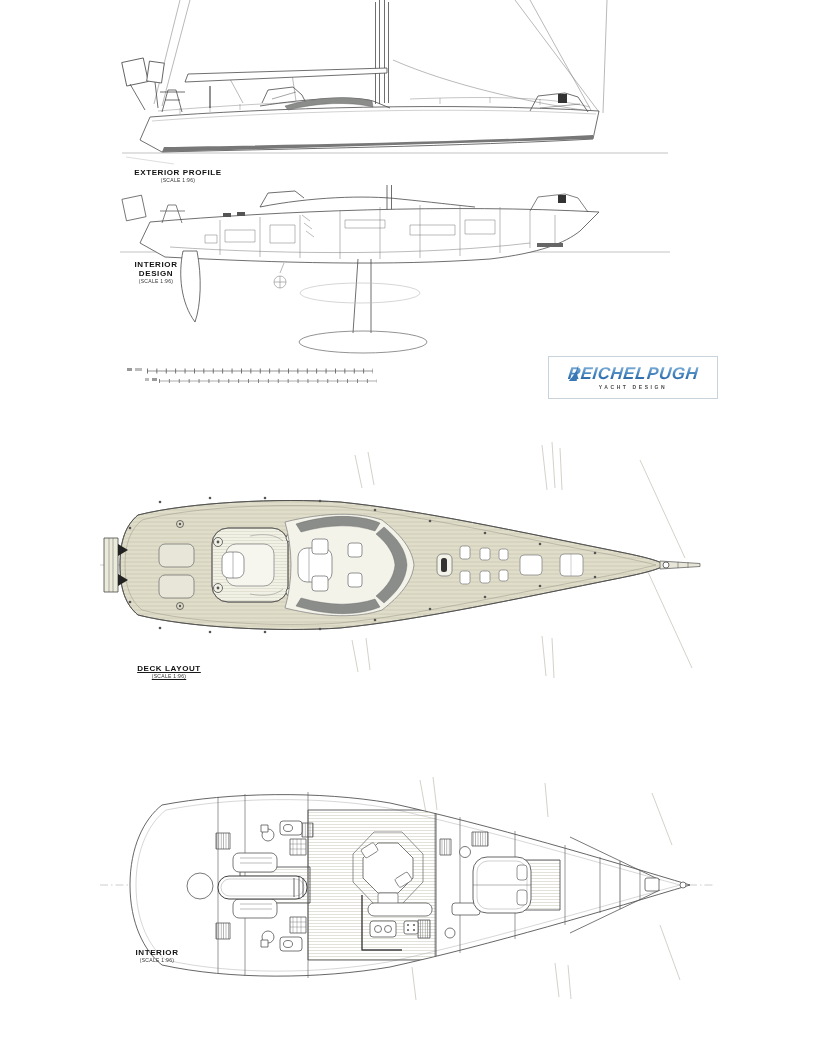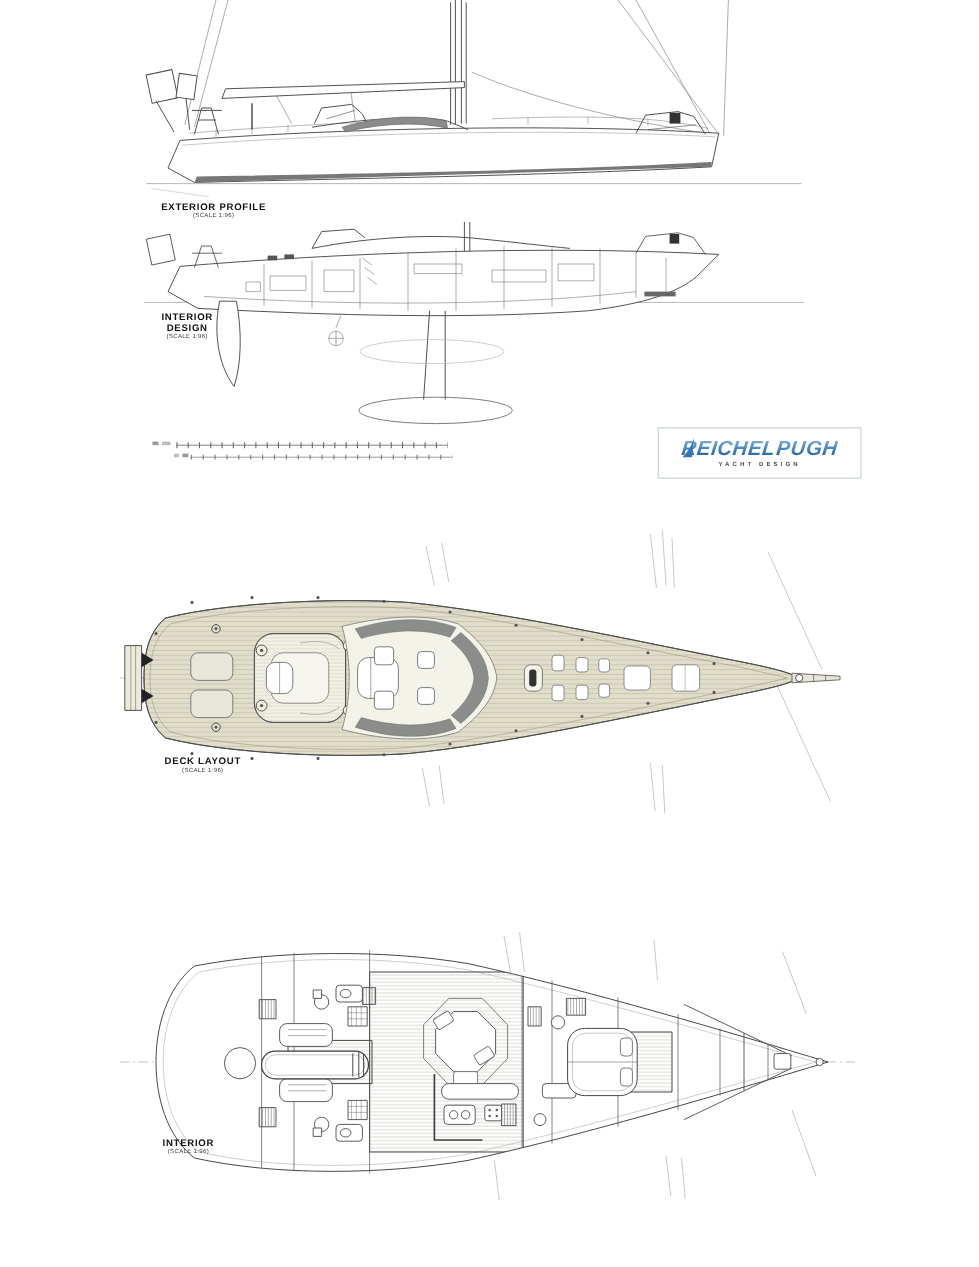--- a/index.html
+++ b/index.html
@@ -340,21 +340,21 @@
       </g>
 
       <g>
         <path d="M560,121 L600,123.5 L600,126.5 L560,129 Z" fill="#e8e6d8" stroke="#666"></path>
         <circle cx="566" cy="125" r="3" fill="#fff"></circle>
         <line x1="578" y1="121.8" x2="578" y2="128.2" stroke-width=".5"></line>
         <line x1="588" y1="122.3" x2="588" y2="127.7" stroke-width=".5"></line>
       </g>
     </g>
   </svg>
-  <div class="view-label" style="left:114px;top:630px;width:110px;">
+  <div class="view-label" style="left:114px;top:664px;width:110px;text-decoration:underline;">
     <div class="t">DECK LAYOUT</div>
     <div class="s">(SCALE 1:96)</div>
   </div>
 
   <svg style="left:100px;top:775px;" width="620" height="235" viewBox="0 0 620 235">
     <defs>
       <pattern id="sole" width="3" height="3" patternUnits="userSpaceOnUse">
         <line x1="0" y1="1.5" x2="3" y2="1.5" stroke="#b5b2a2" stroke-width=".4"></line>
       </pattern>
       <pattern id="hatchV" width="2.4" height="2.4" patternUnits="userSpaceOnUse">

